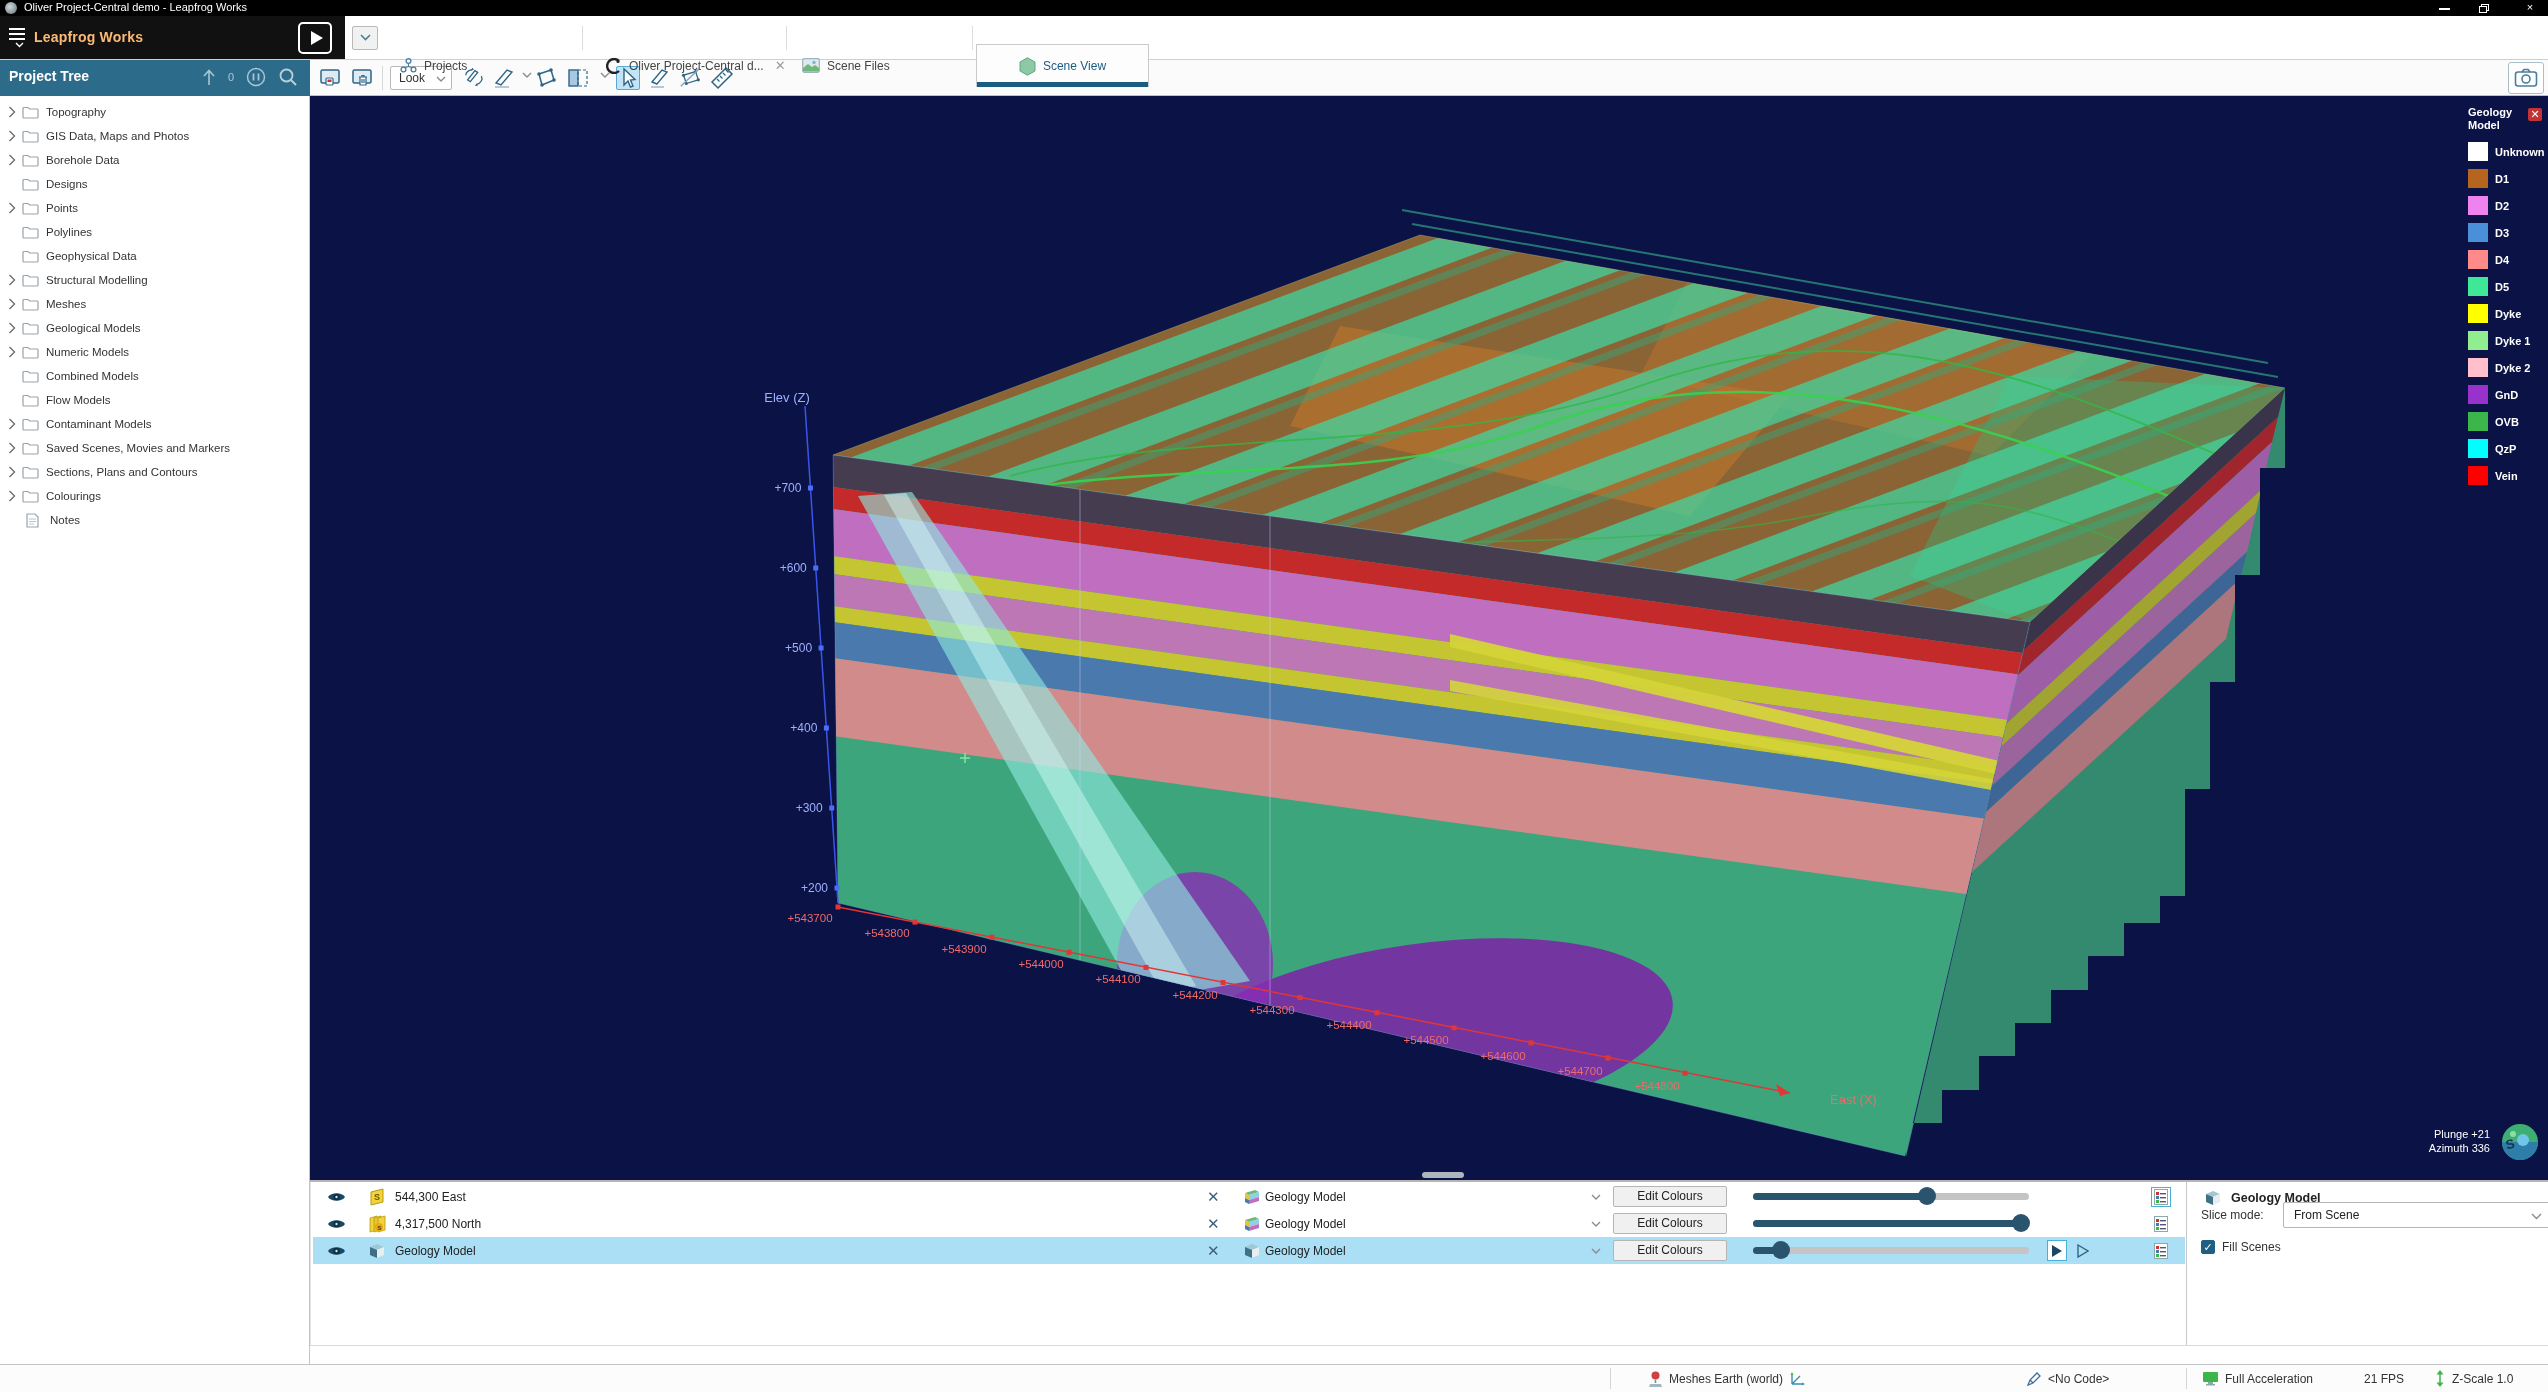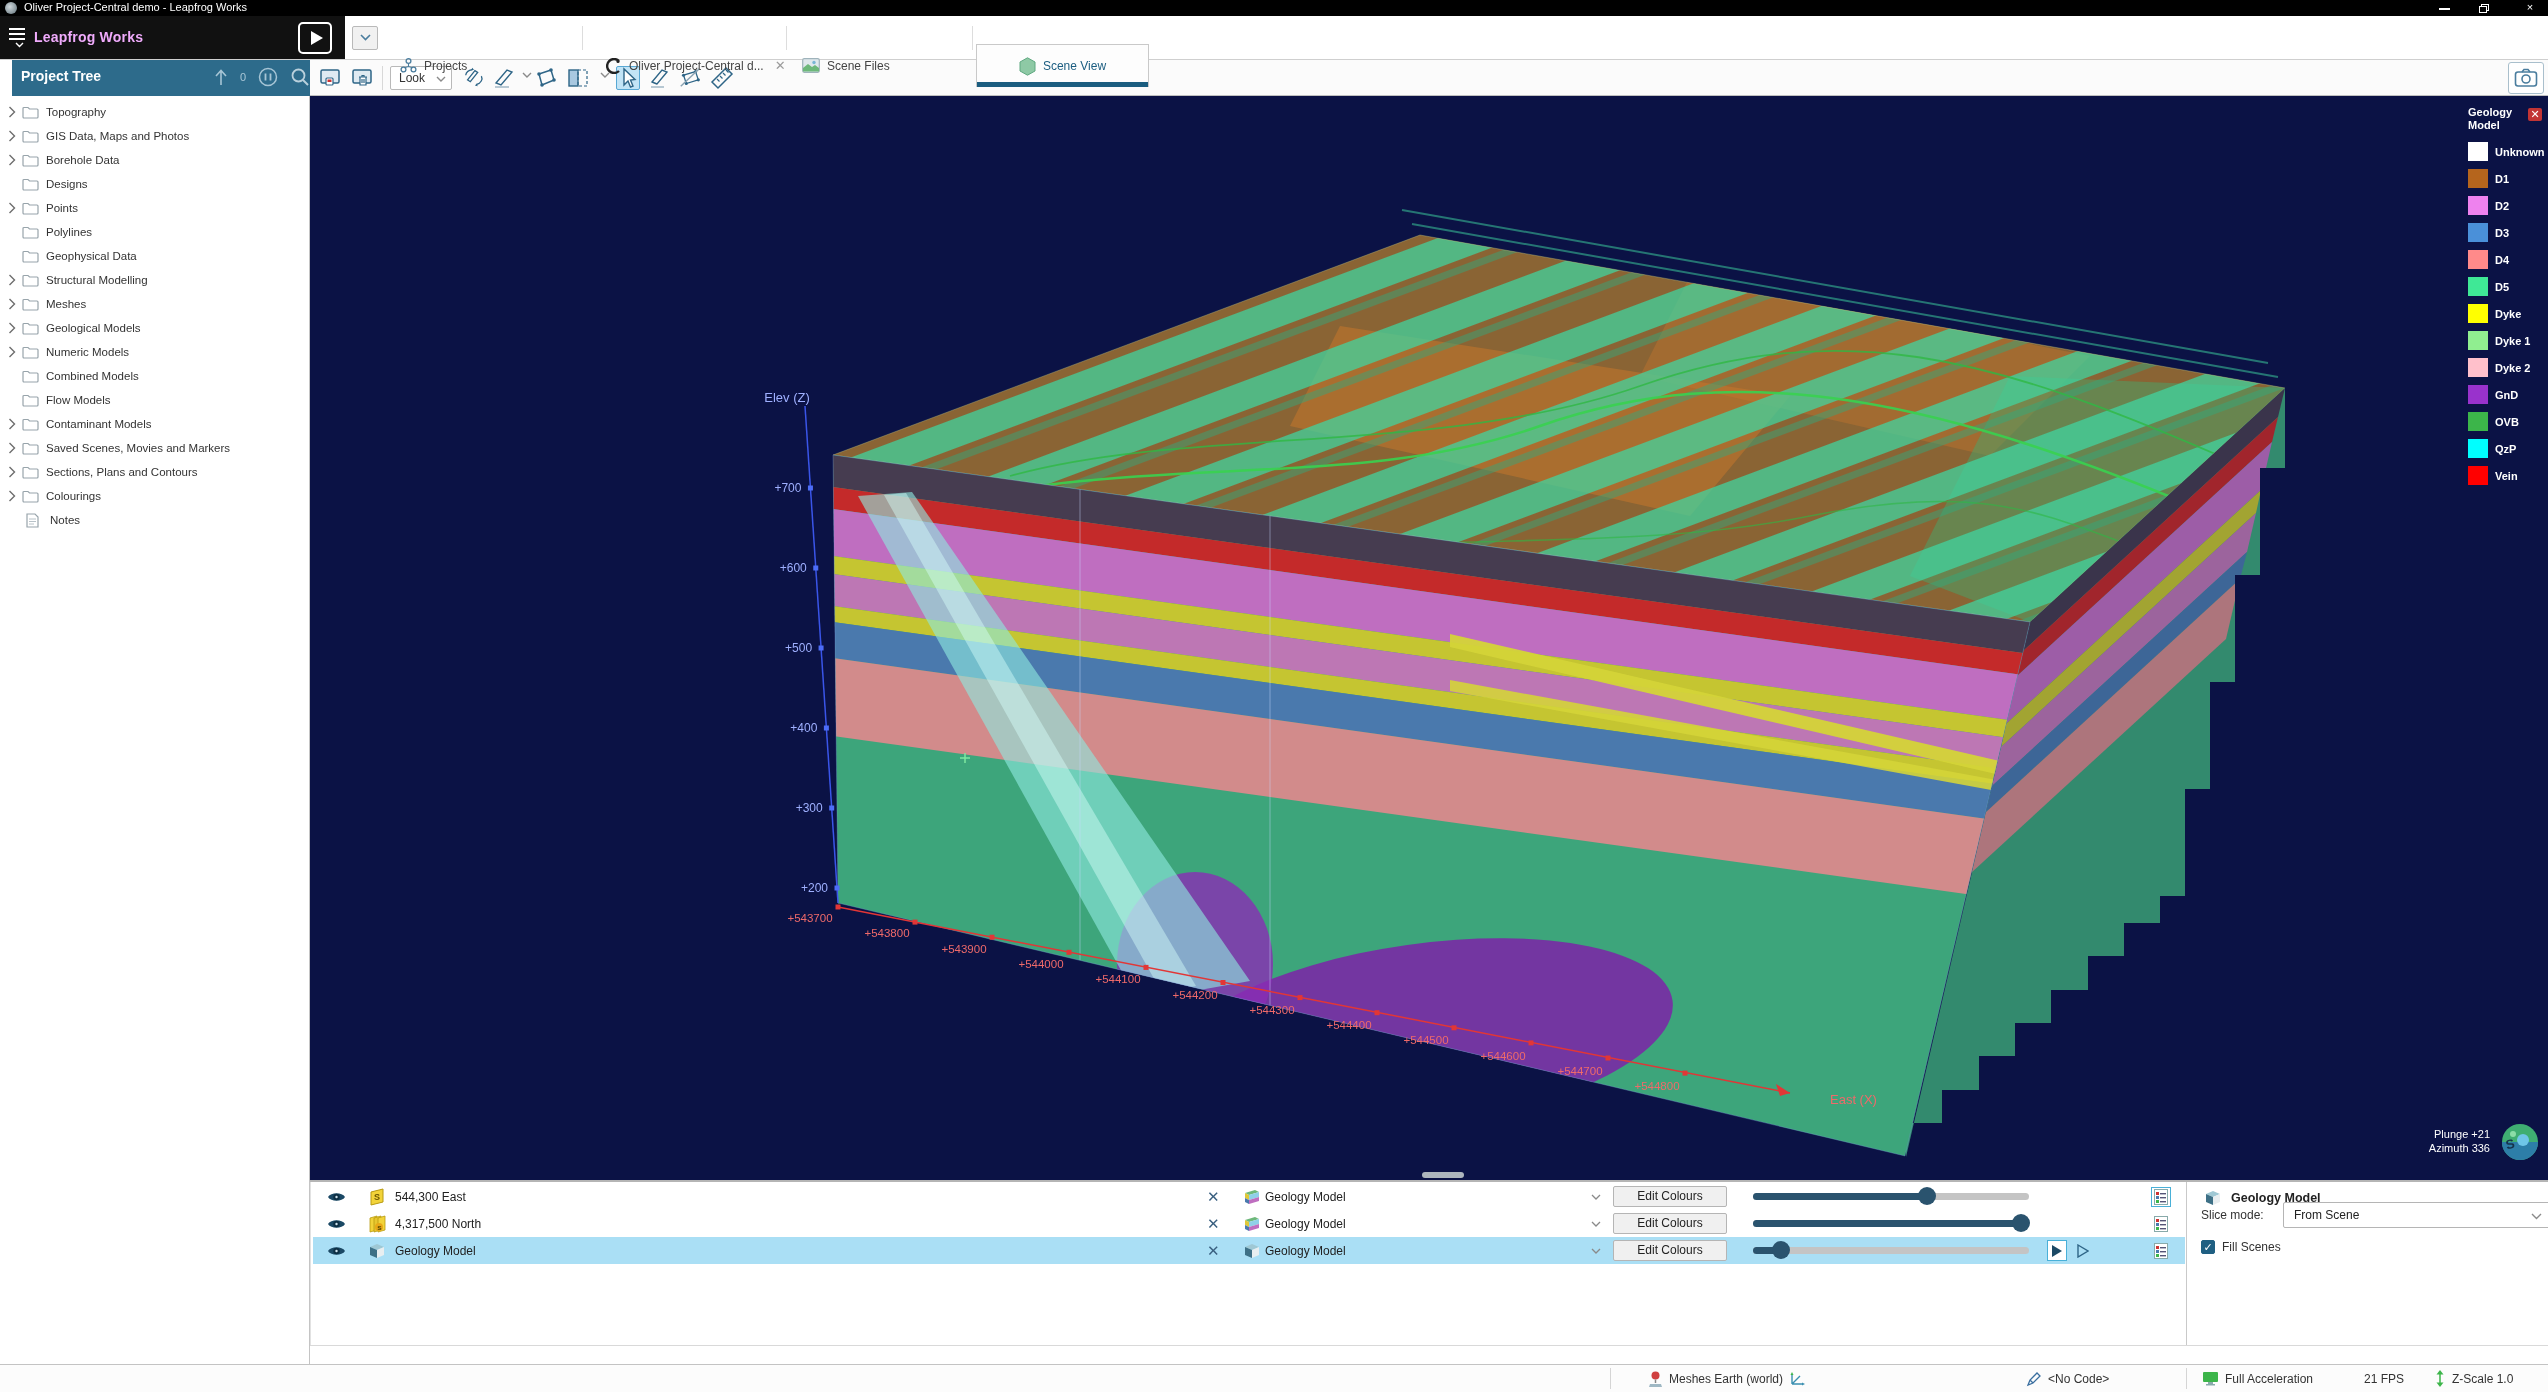--- a/index.html
+++ b/index.html
@@ -18,37 +18,37 @@
   .wbtn .bar { position:absolute; left:9px; top:8px; width:11px; height:2px; background:#fff; }
   .wbtn .box1 { position:absolute; left:11px; top:4px; width:8px; height:7px; border:1px solid #fff; }
   .wbtn .box2 { position:absolute; left:9px; top:6px; width:8px; height:7px; border:1px solid #fff; background:#000; }
 
   
   #tabrow { left:0; top:16px; width:2548px; height:44px; background:#fff; border-bottom:1px solid #cfcfcf; z-index:20; }
   #brandblock { position:absolute; left:0; top:0; width:345px; height:43px; background:#111; }
   #hamburger { position:absolute; left:9px; top:12px; width:18px; height:18px; }
   #hamburger i { display:block; width:16px; height:2px; background:#fff; margin-bottom:3px; }
   #hamburger svg { position:absolute; left:6px; top:14px; }
-  #brandname { position:absolute; left:34px; top:13px; color:#f0abfc; font-size:14px; font-weight:bold; letter-spacing:.2px; }
+  #brandname { position:absolute; left:34px; top:13px; color:#fdba74; font-size:14px; font-weight:bold; letter-spacing:.2px; }
   #playbtn { position:absolute; left:298px; top:6px; width:34px; height:32px; border:2px solid #fff; border-radius:5px; }
   #playbtn .tri { position:absolute; left:11px; top:7px; width:0; height:0;
      border-left:12px solid #fff; border-top:7px solid transparent; border-bottom:7px solid transparent; }
   #tab-dropdown { position:absolute; left:352px; top:10px; width:26px; height:24px; background:#f1f1f1;
      border:1px solid #b9b9b9; border-radius:2px; text-align:center; }
   #tab-dropdown svg { margin-top:7px; }
   .tab { position:absolute; top:0; height:43px; display:flex; align-items:center; gap:7px;
      font-size:12px; color:#444; padding:0 10px;margin-top:28px; }
   .tabsep { position:absolute; top:10px; width:1px; height:24px; background:#ddd; }
   .tab.active { border:1px solid #c9c9c9; border-bottom:none; background:#fdfdfd; color:#1b5d80; }
   .tab.active::after { content:""; position:absolute; left:0; bottom:0; width:100%; height:5px; background:#1b5d80; }
   .tab .closex { color:#9b9b9b; font-size:13px; margin-left:4px; }
   #right-cluster { position:absolute; right:0; top:0; height:43px; }
 
   
-  #treeheader { left:0; top:60px; width:310px; height:36px; background:#2d6b8b; color:#fff; z-index:5;margin-left:12px; }
+  #treeheader { left:0; top:60px; width:310px; height:36px; background:#2d6b8b; color:#fff; z-index:5; }
   #treeheader .pt-title { position:absolute; left:9px; top:8px; font-size:14px; font-weight:bold; }
   #treeheader .hicons { position:absolute; right:12px; top:7px; display:flex; gap:12px; align-items:center; opacity:.75; }
   #treepanel { left:0; top:96px; width:310px; height:1268px; background:#fff; border-right:1px solid #c4c4c4; z-index:4; }
   .tree-item { position:relative; height:24px; display:flex; align-items:center; font-size:11.5px; color:#333; }
   .tree-item .arr { width:14px; margin-left:8px; display:flex; align-items:center; }
   .tree-item .ticon { width:20px; margin-right:4px; display:flex; align-items:center; }
 
   
   #toolbar { left:310px; top:60px; width:2238px; height:36px; background:#fbfbfb; border-bottom:1px solid #c0c0c0; z-index:5; }
   .tbtn { position:absolute; top:6px; width:24px; height:24px; display:flex; align-items:center; justify-content:center; }

